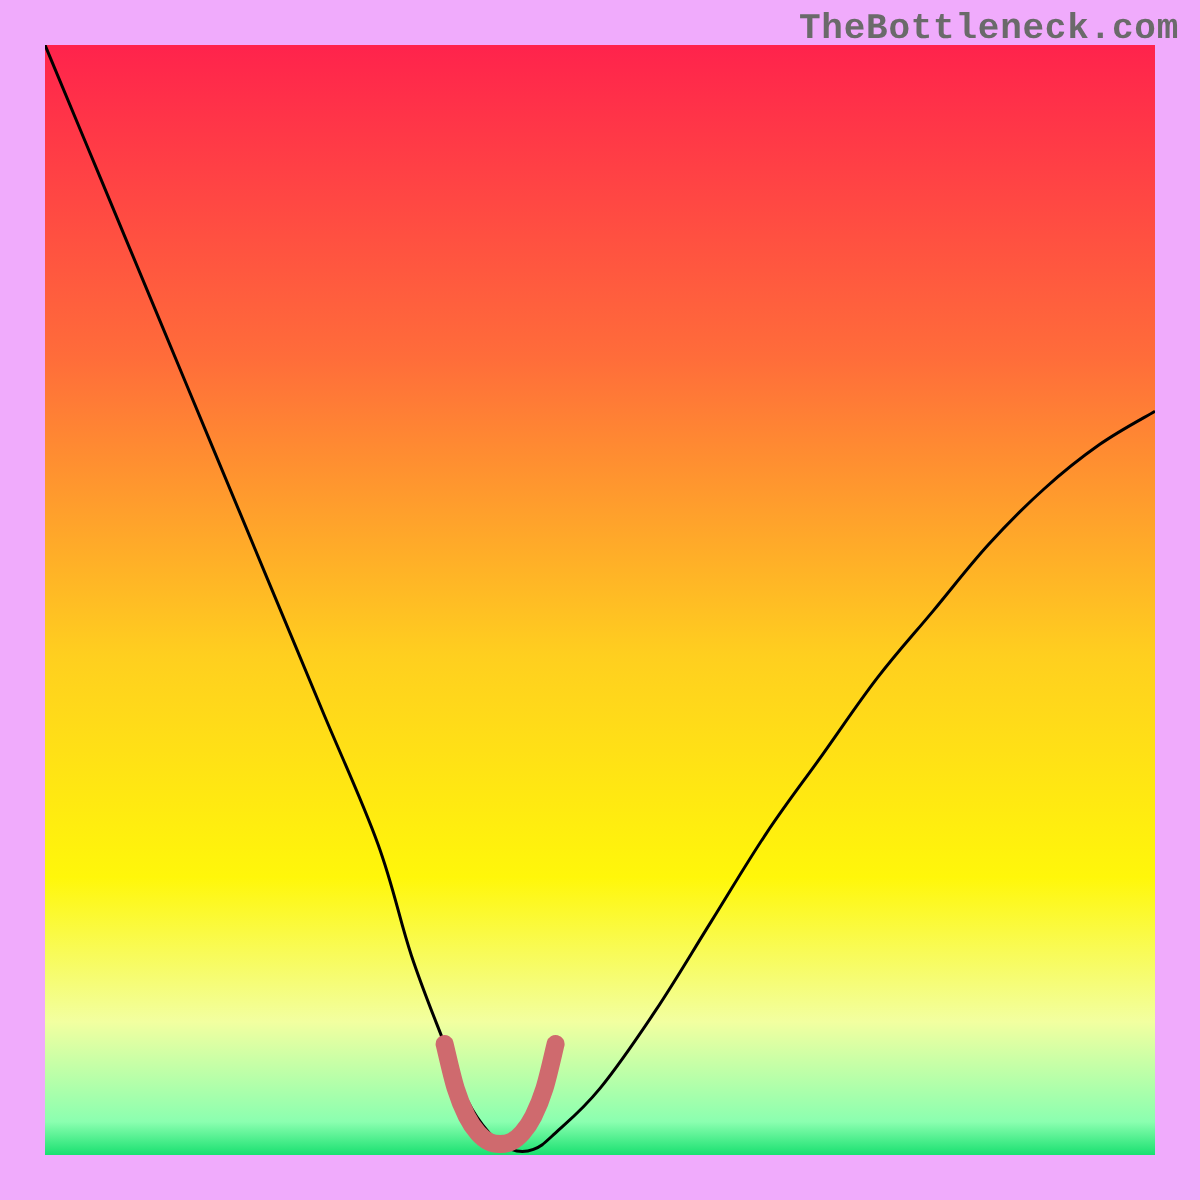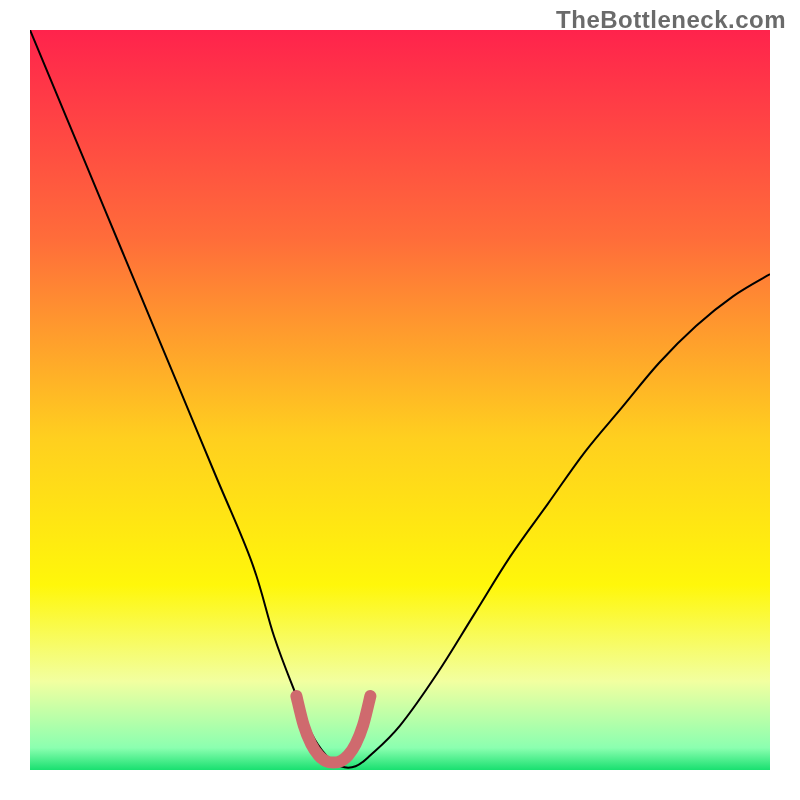--- a/index.html
+++ b/index.html
@@ -8,21 +8,22 @@
     width: 800px;
     height: 800px;
     background: #000;
     overflow: hidden;
     font-family: Arial, Helvetica, sans-serif;
   }
   .frame {
     position: relative;
     width: 800px;
     height: 800px;
-    background: #ffffff;
+    background: #f0abfc;
+    font-family: Liberation Mono, monospace;
   }
   .watermark {
     position: absolute;
     top: 6px;
     right: 14px;
     color: #6a6a6a;
     font-size: 24px;
     font-weight: bold;
     letter-spacing: 0.5px;
     z-index: 10;

